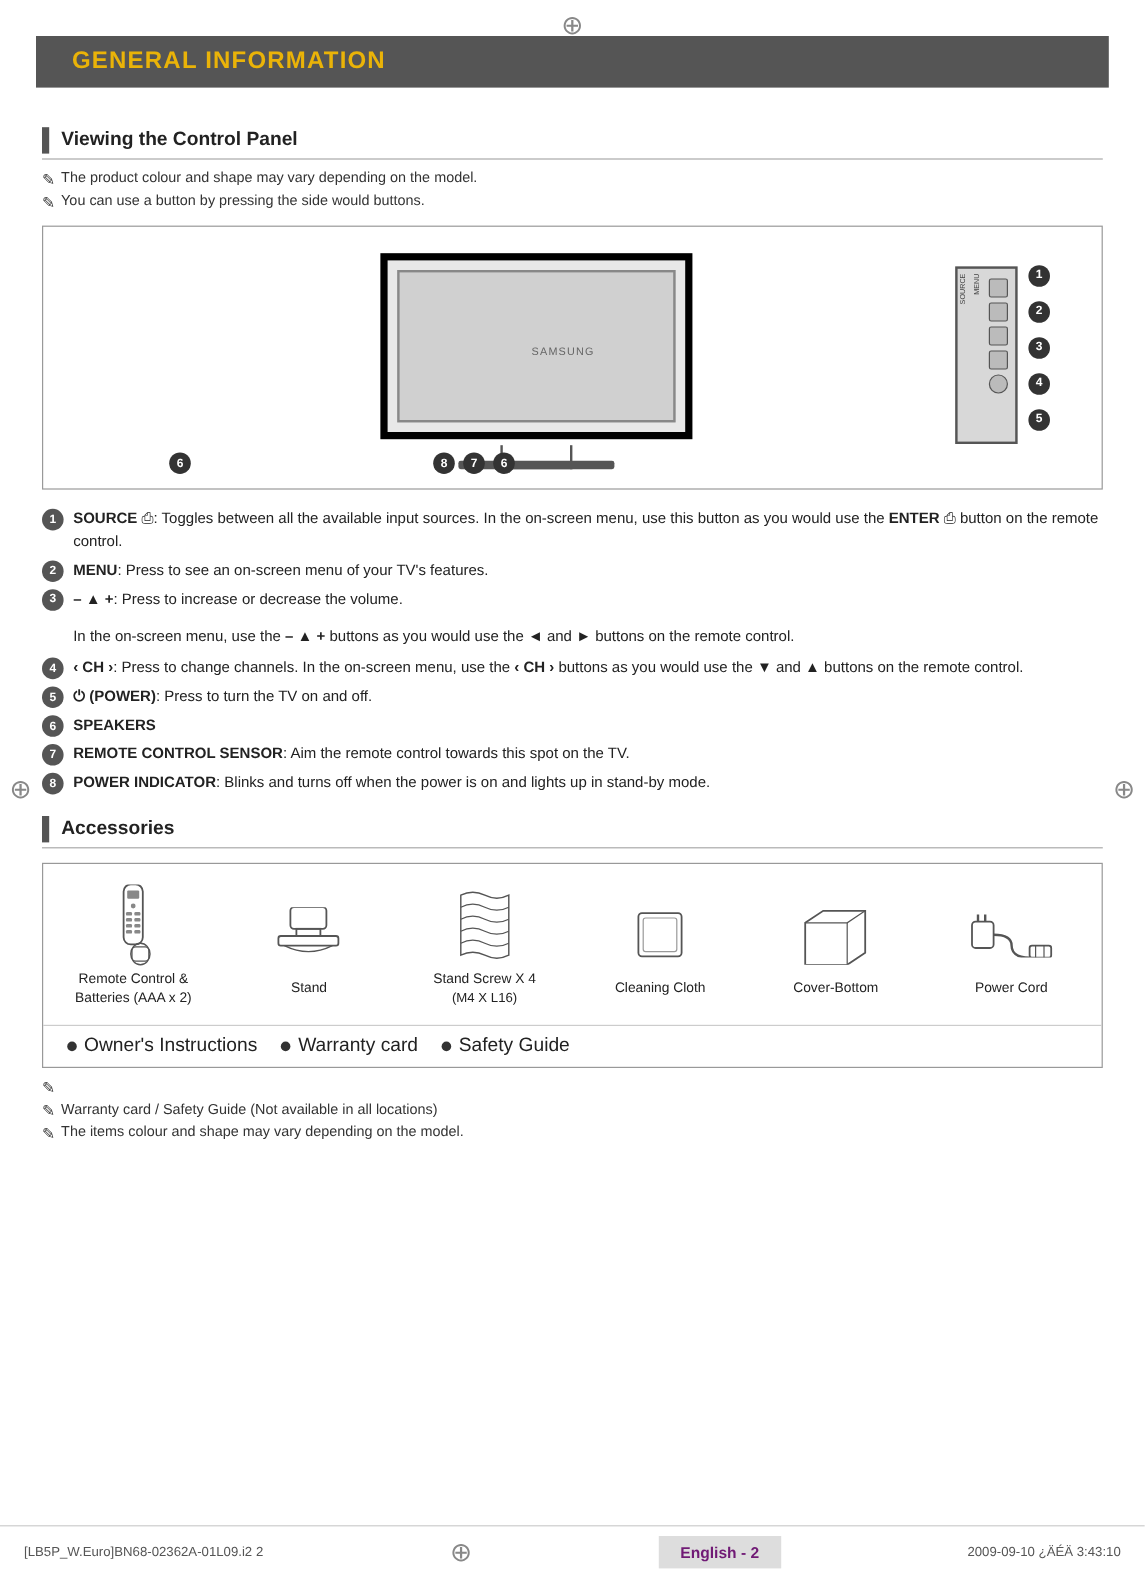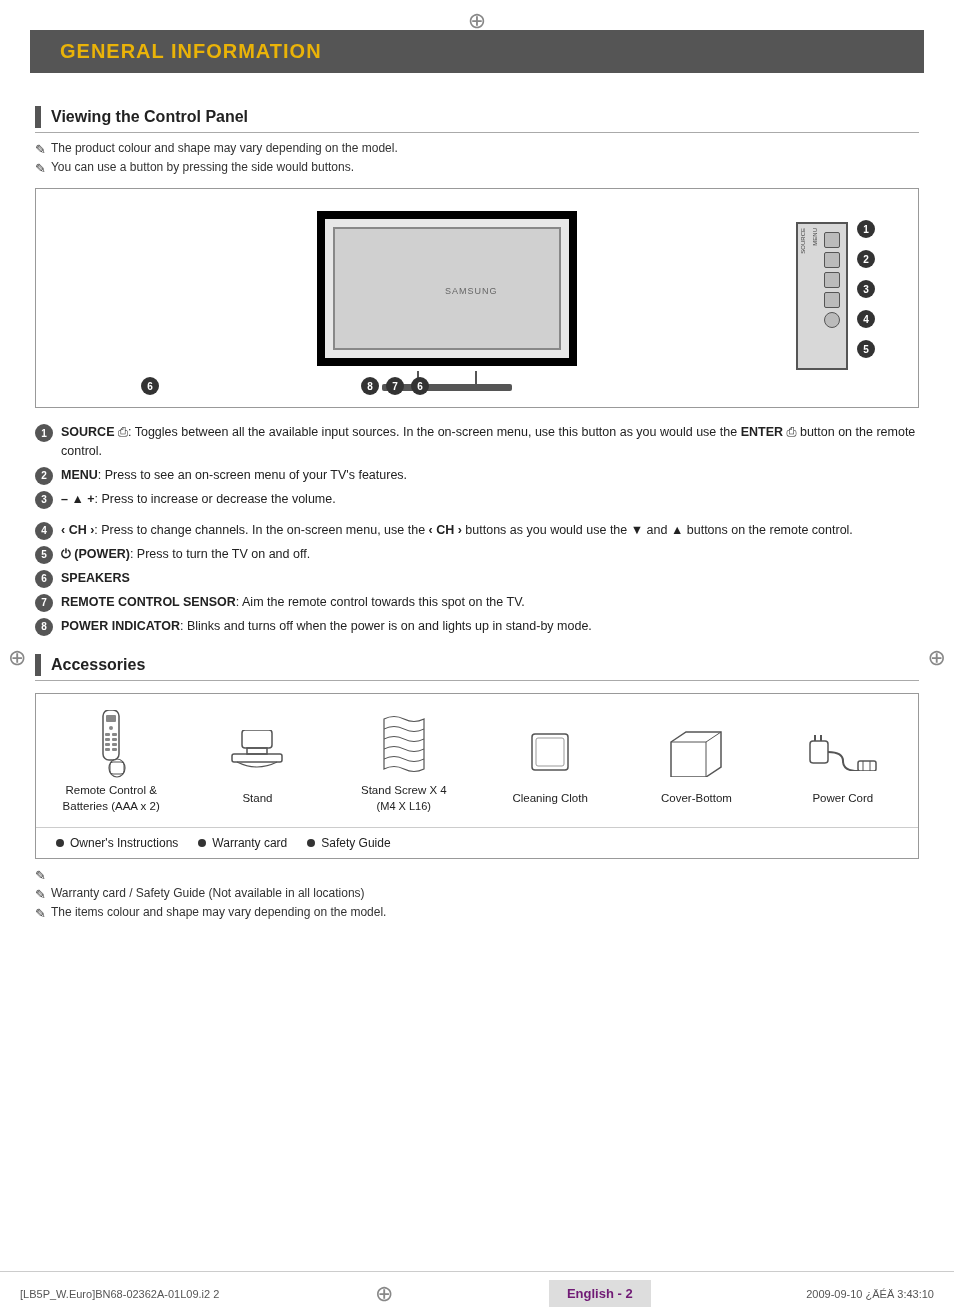--- a/index.html
+++ b/index.html
@@ -84,21 +84,21 @@
       position: relative;
     }
 
     
     .tv-body {
       position: relative;
       width: 340px;
       height: 180px;
     }
     .tv-screen-outer {
-      border: 8px solid #000000;
+      border: 6px solid #000000;
       width: 260px;
       height: 155px;
       position: absolute;
       left: 10px;
       top: 0;
       background: #e8e8e8;
     }
     .tv-screen-inner {
       border: 2px solid #888;
       position: absolute;
@@ -185,21 +185,21 @@
     
     .included-row {
       display: flex;
       padding: 8px 20px;
       gap: 20px;
     }
     .included-item {
       display: flex;
       align-items: center;
       gap: 6px;
-      font-size: 12px;
+      font-size: 16px;
     }
     .bullet-dot {
       width: 8px;
       height: 8px;
       border-radius: 50%;
       background: #333;
       flex-shrink: 0;
     }
 
     
@@ -333,20 +333,21 @@
     </li>
     <li>
       <span class="num-circle">2</span>
       <span class="desc-text"><b>MENU</b>: Press to see an on-screen menu of your TV's features.</span>
     </li>
     <li>
       <span class="num-circle">3</span>
       <span class="desc-text"><b>– ▲ +</b>: Press to increase or decrease the volume.</span>
     </li>
   </ul>
+  <div class="indent-line">In the on-screen menu, use the <b>– ▲ +</b> buttons as you would use the ◄ and ► buttons on the remote control.</div>
   <ul class="desc-list">
     <li>
       <span class="num-circle">4</span>
       <span class="desc-text"><b>‹ CH ›</b>: Press to change channels. In the on-screen menu, use the <b>‹ CH ›</b> buttons as you would use the ▼ and ▲ buttons on the remote control.</span>
     </li>
     <li>
       <span class="num-circle">5</span>
       <span class="desc-text"><b>⏻ (POWER)</b>: Press to turn the TV on and off.</span>
     </li>
     <li>

